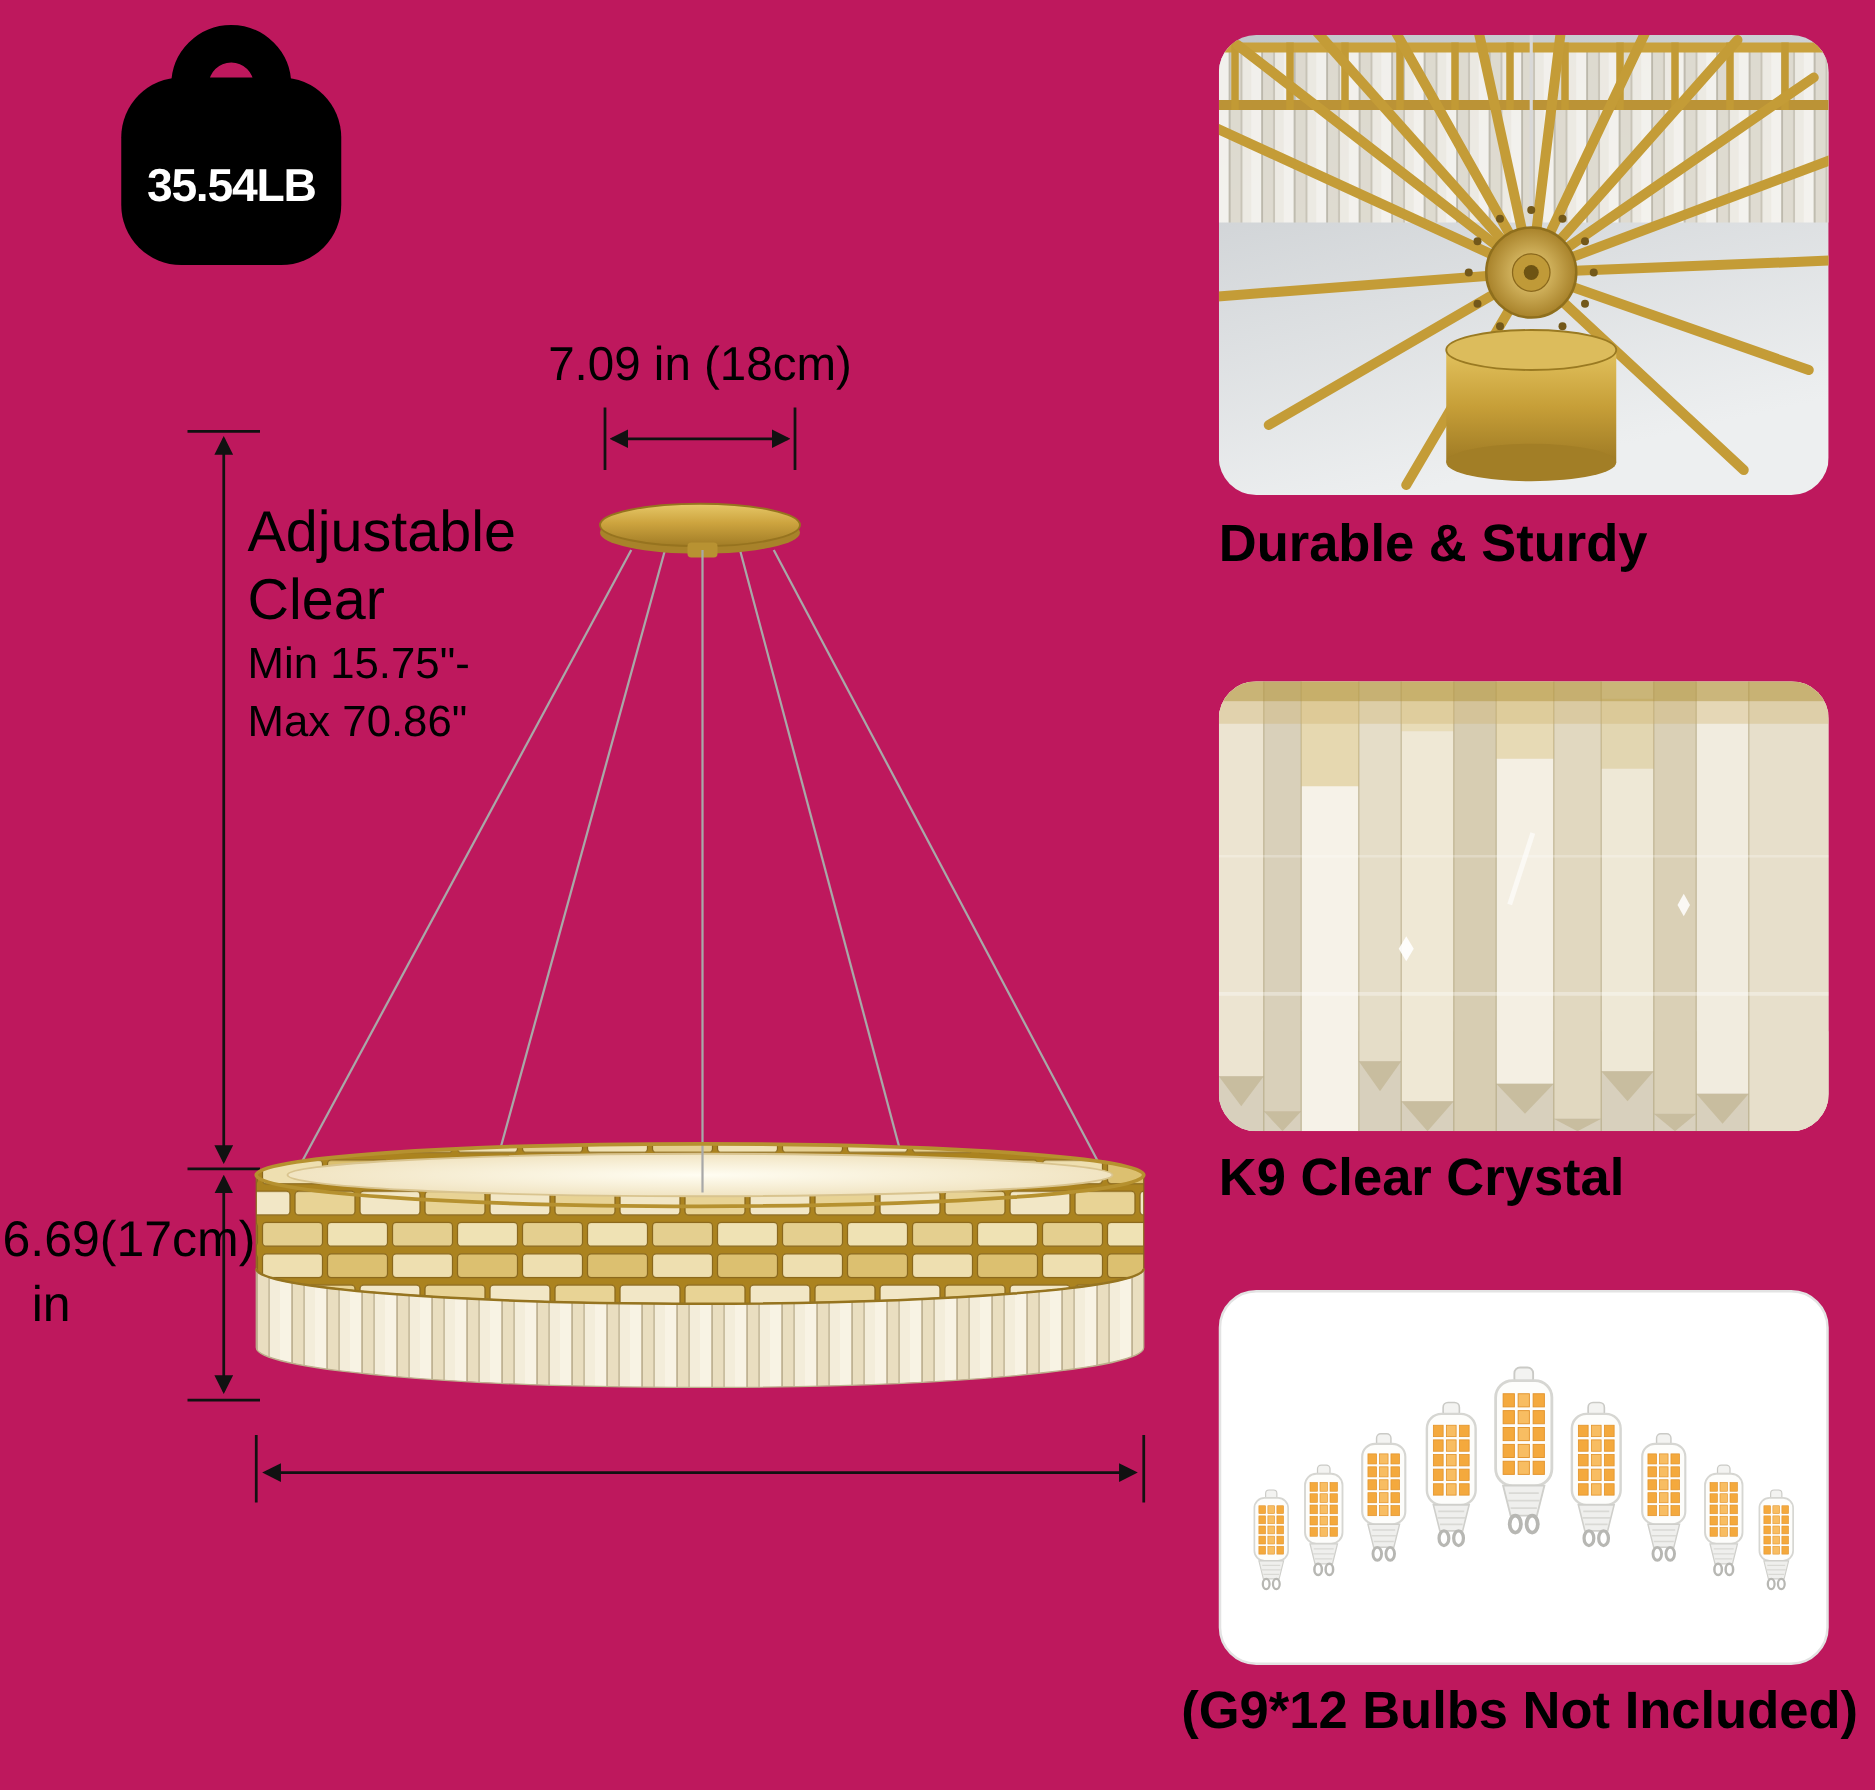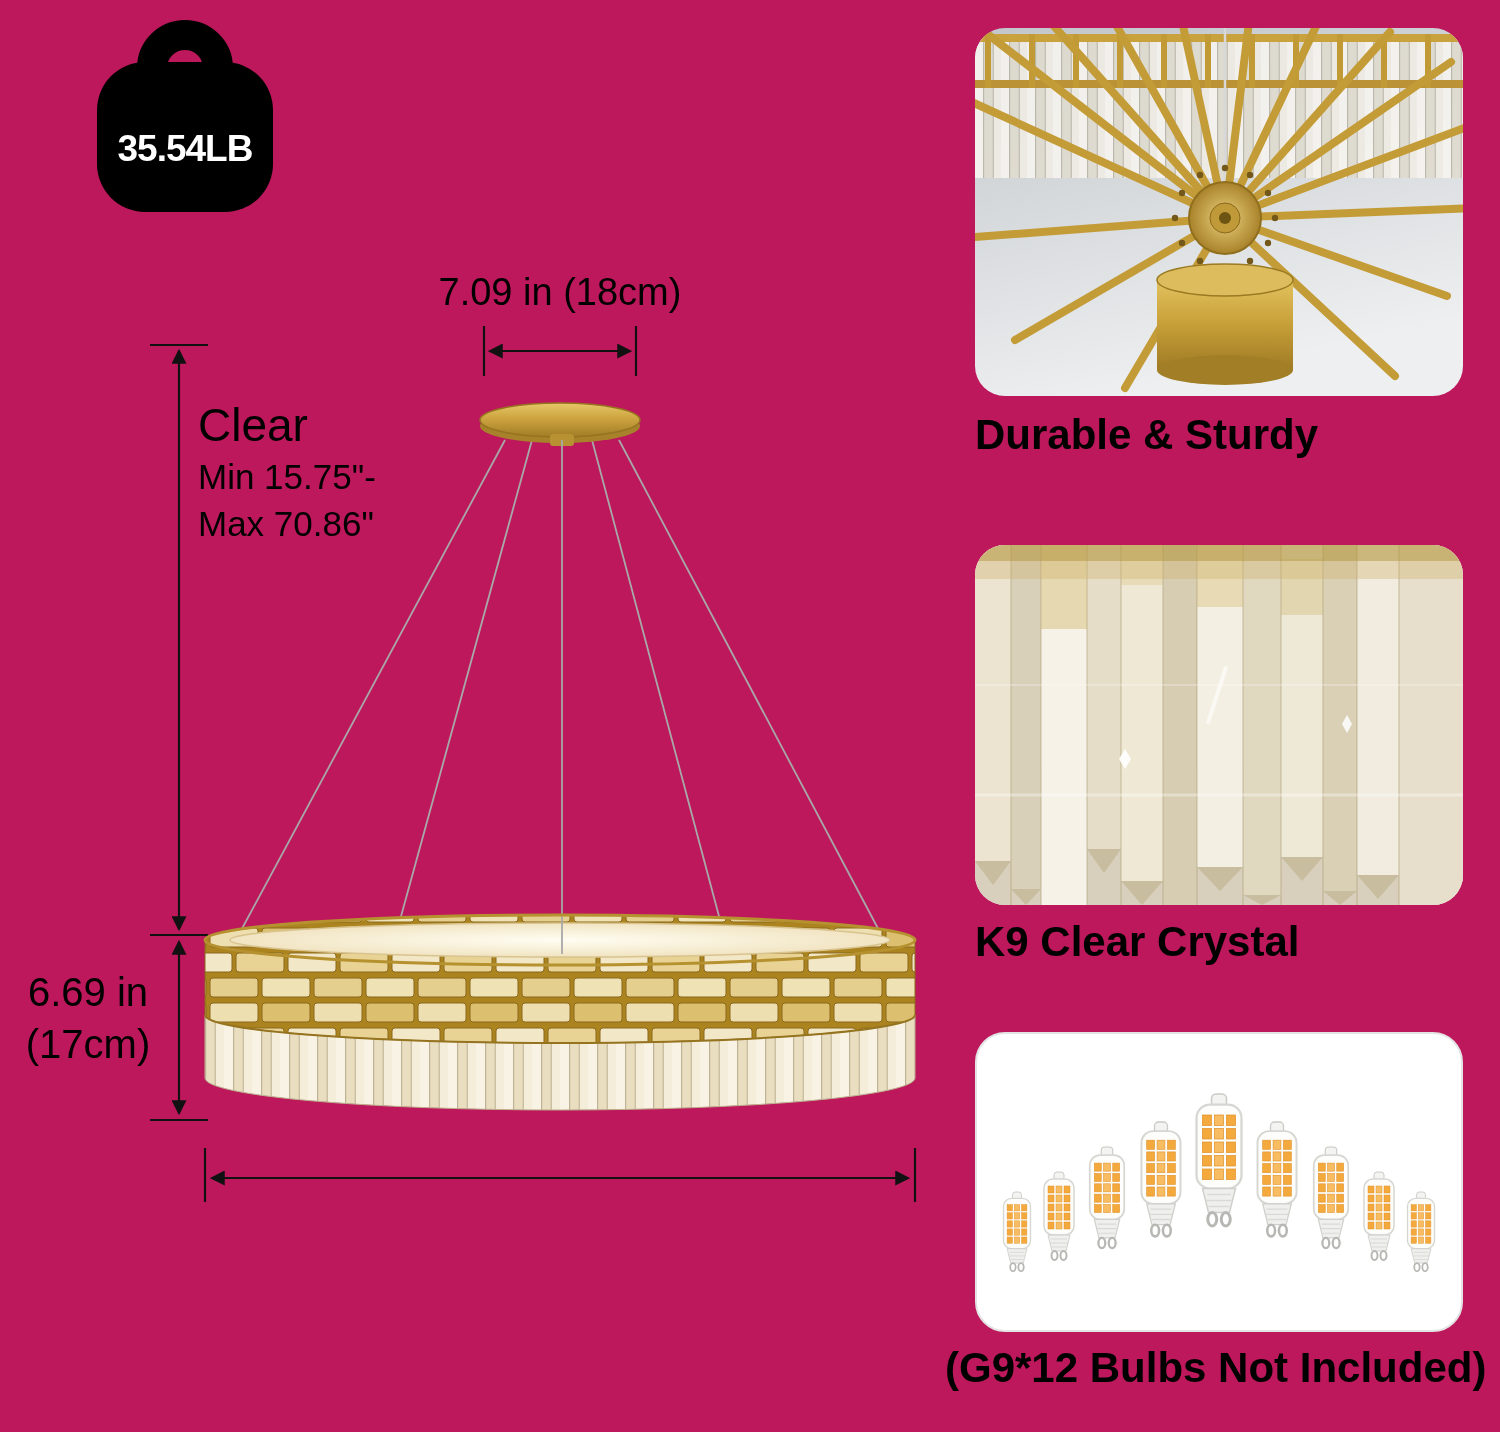--- a/index.html
+++ b/index.html
@@ -22,21 +22,21 @@
   
   .diagram { position:absolute; left:0; top:250px; width:960px; height:1030px; }
 
   .lbl { position:absolute; color:#000;margin-top:15px; }
   .canopy-width { left:390px; top:256px; width:340px; text-align:center; font-size:38px; }
   .adj-block { position:absolute; left:198px; top:399px; display:flex; flex-direction:column; }
   .adj-big { font-size:46px; line-height:1.17; }
   .adj-small { font-size:35px; line-height:1.35; }
   .height-block {
     position:absolute; left:2px; top:966px; width:172px; text-align:center;
-    display:flex; flex-direction:column; font-size:40px; line-height:1.3;
+    display:flex; font-size:40px; line-height:1.3;
   }
   .fixture-width { left:330px; top:1208px; width:460px; text-align:center; font-size:42px; }
 
   
   .panel { position:absolute; left:975px; width:488px; border-radius:30px; overflow:hidden; }
   .panel svg { display:block; width:100%; height:100%; }
   .panel-construction { top:28px; height:368px; }
   .panel-crystal { top:545px; height:360px; }
   .panel-bulbs { top:1032px; height:300px; background:#fff; border:2px solid #e3e3e3; }
 
@@ -136,20 +136,21 @@
         <ellipse cx="560" cy="690" rx="355" ry="25" fill="none" stroke="#b6912f" stroke-width="3"></ellipse>
         <path d="M205,765 A355,28 0 0 0 915,765 L915,828 A355,32 0 0 1 205,828 Z" fill="url(#prismsA)" stroke="#bdb08d" stroke-width="1"></path>
         <path d="M205,765 A355,28 0 0 0 915,765" fill="none" stroke="#96741f" stroke-width="2"></path>
       </g>
     </g>
   </svg>
 
   <div class="lbl canopy-width">7.09 in (18cm)</div>
 
   <div class="adj-block">
+    <span class="adj-big">Adjustable</span>
     <span class="adj-big">Clear</span>
     <span class="adj-small">Min 15.75"-</span>
     <span class="adj-small">Max 70.86"</span>
   </div>
 
   <div class="height-block">
     <span>6.69 in</span>
     <span>(17cm)</span>
   </div>
 

